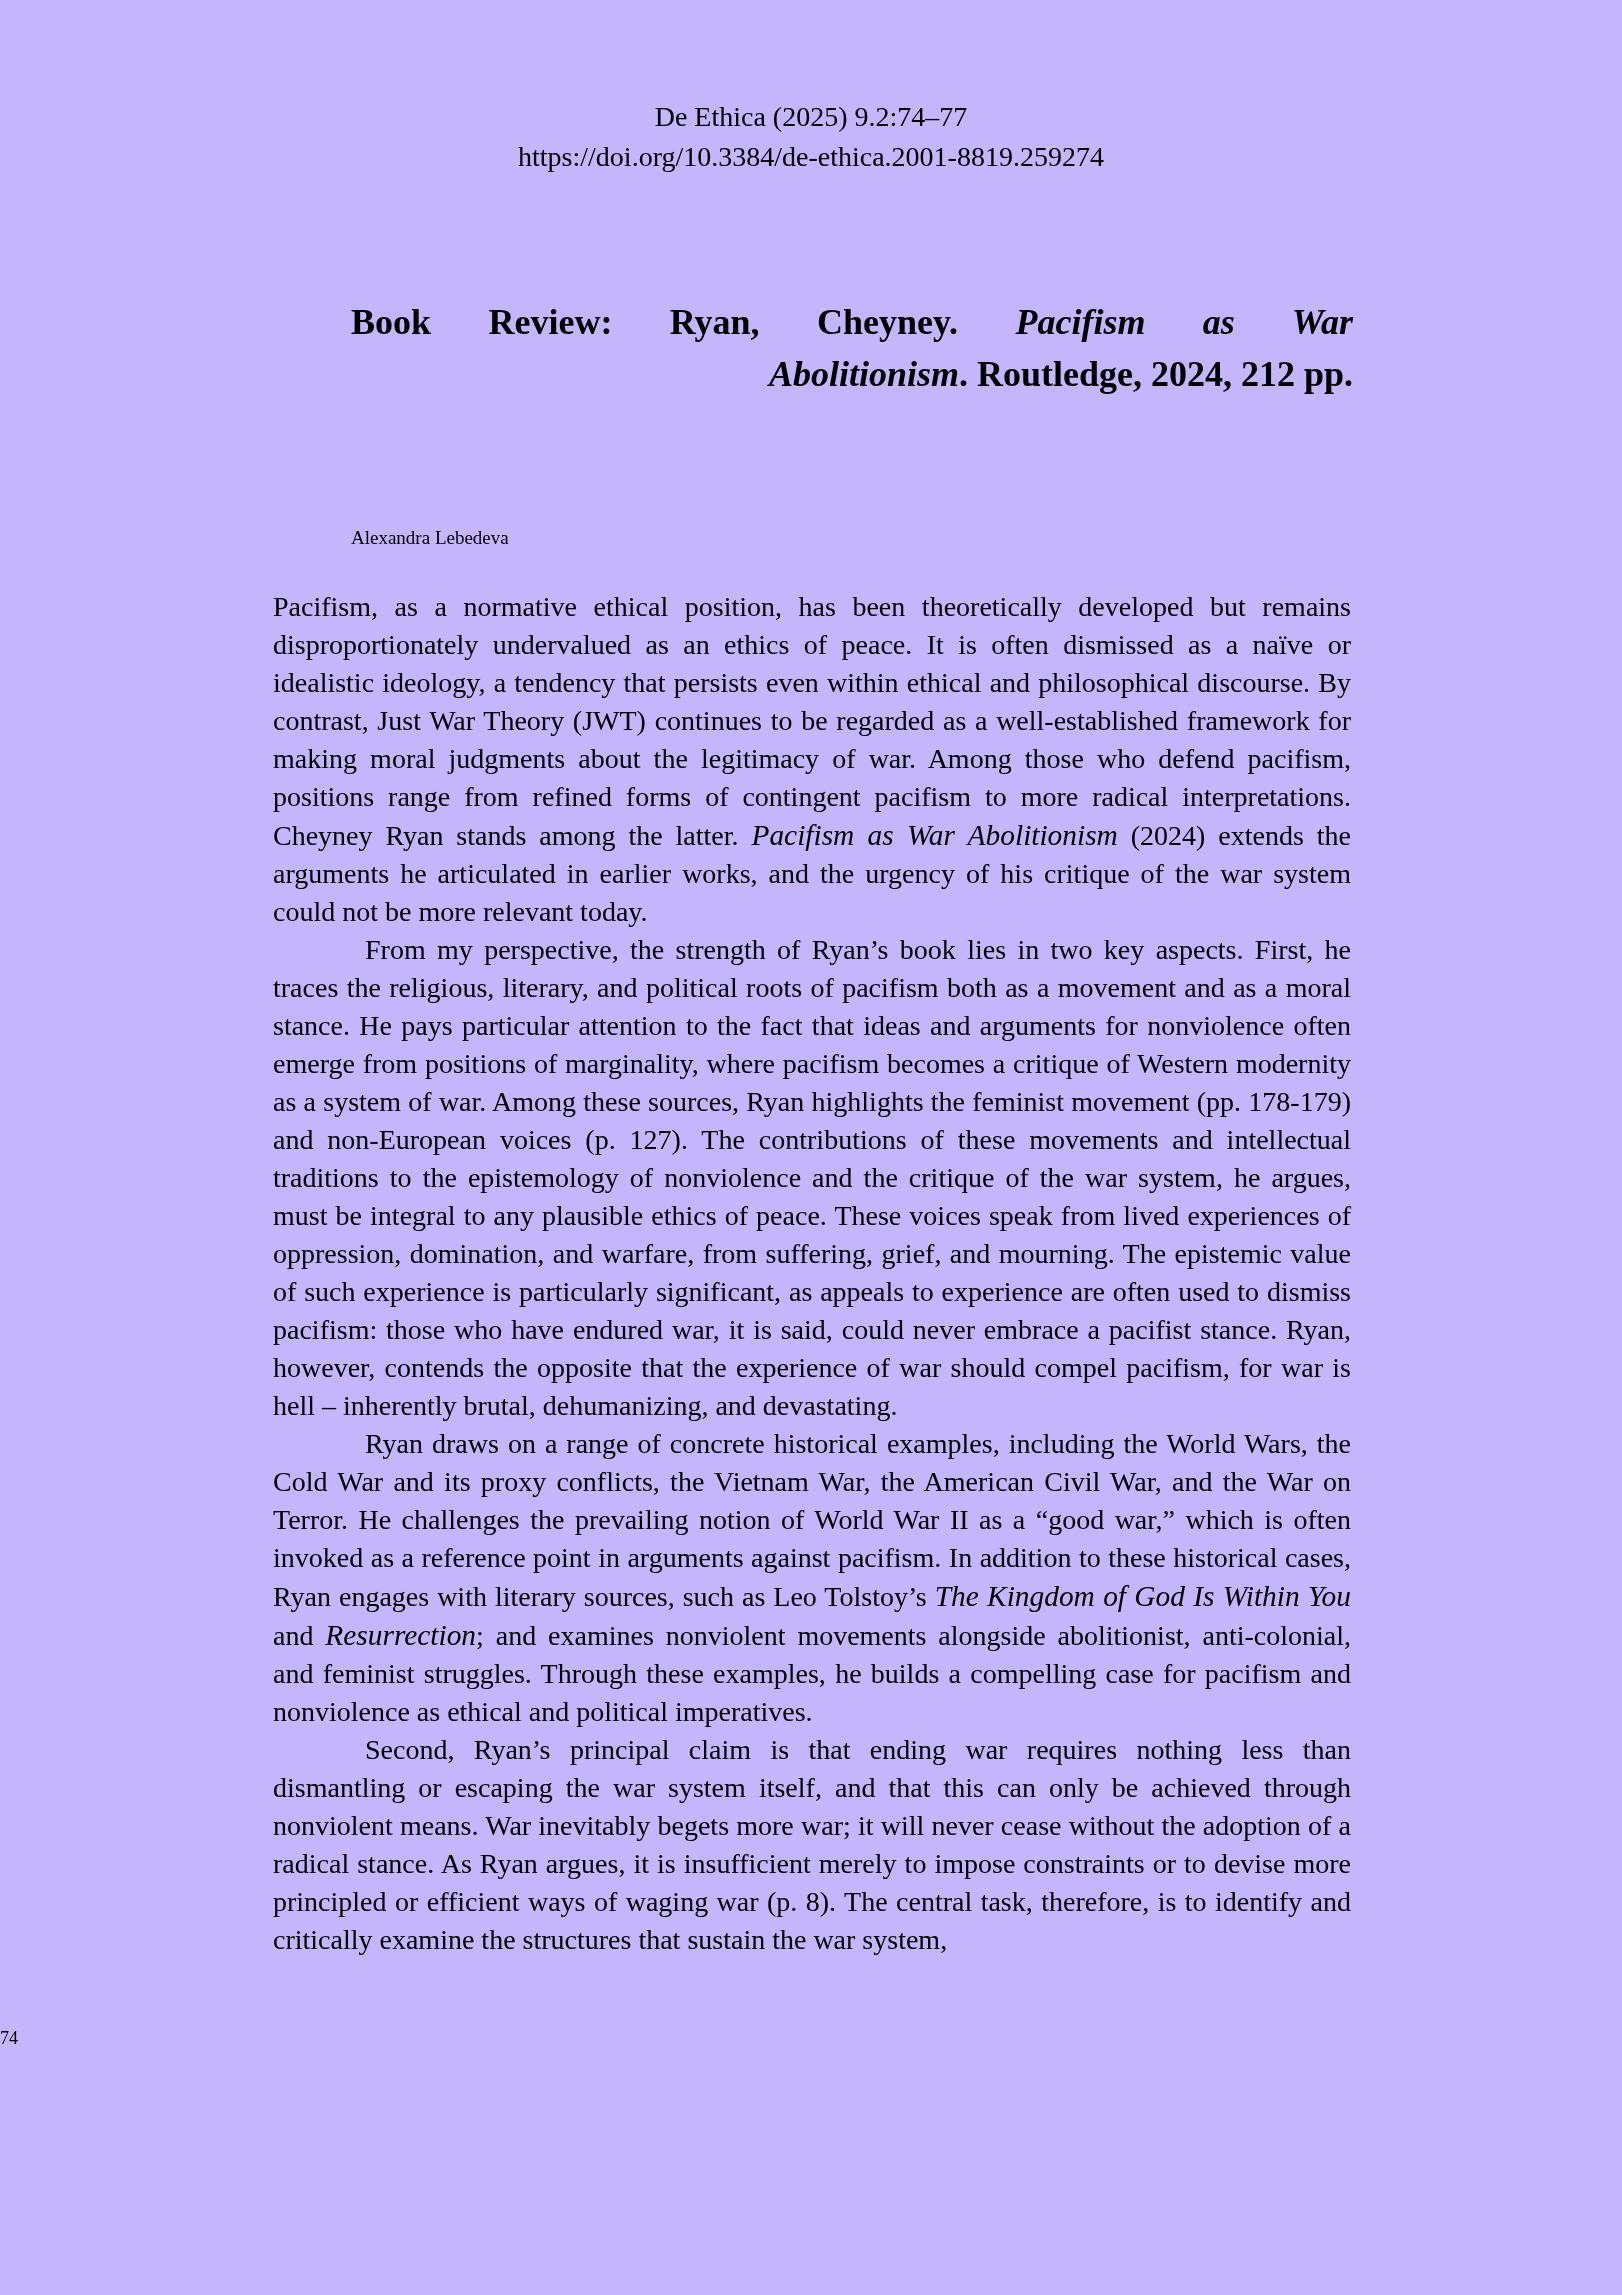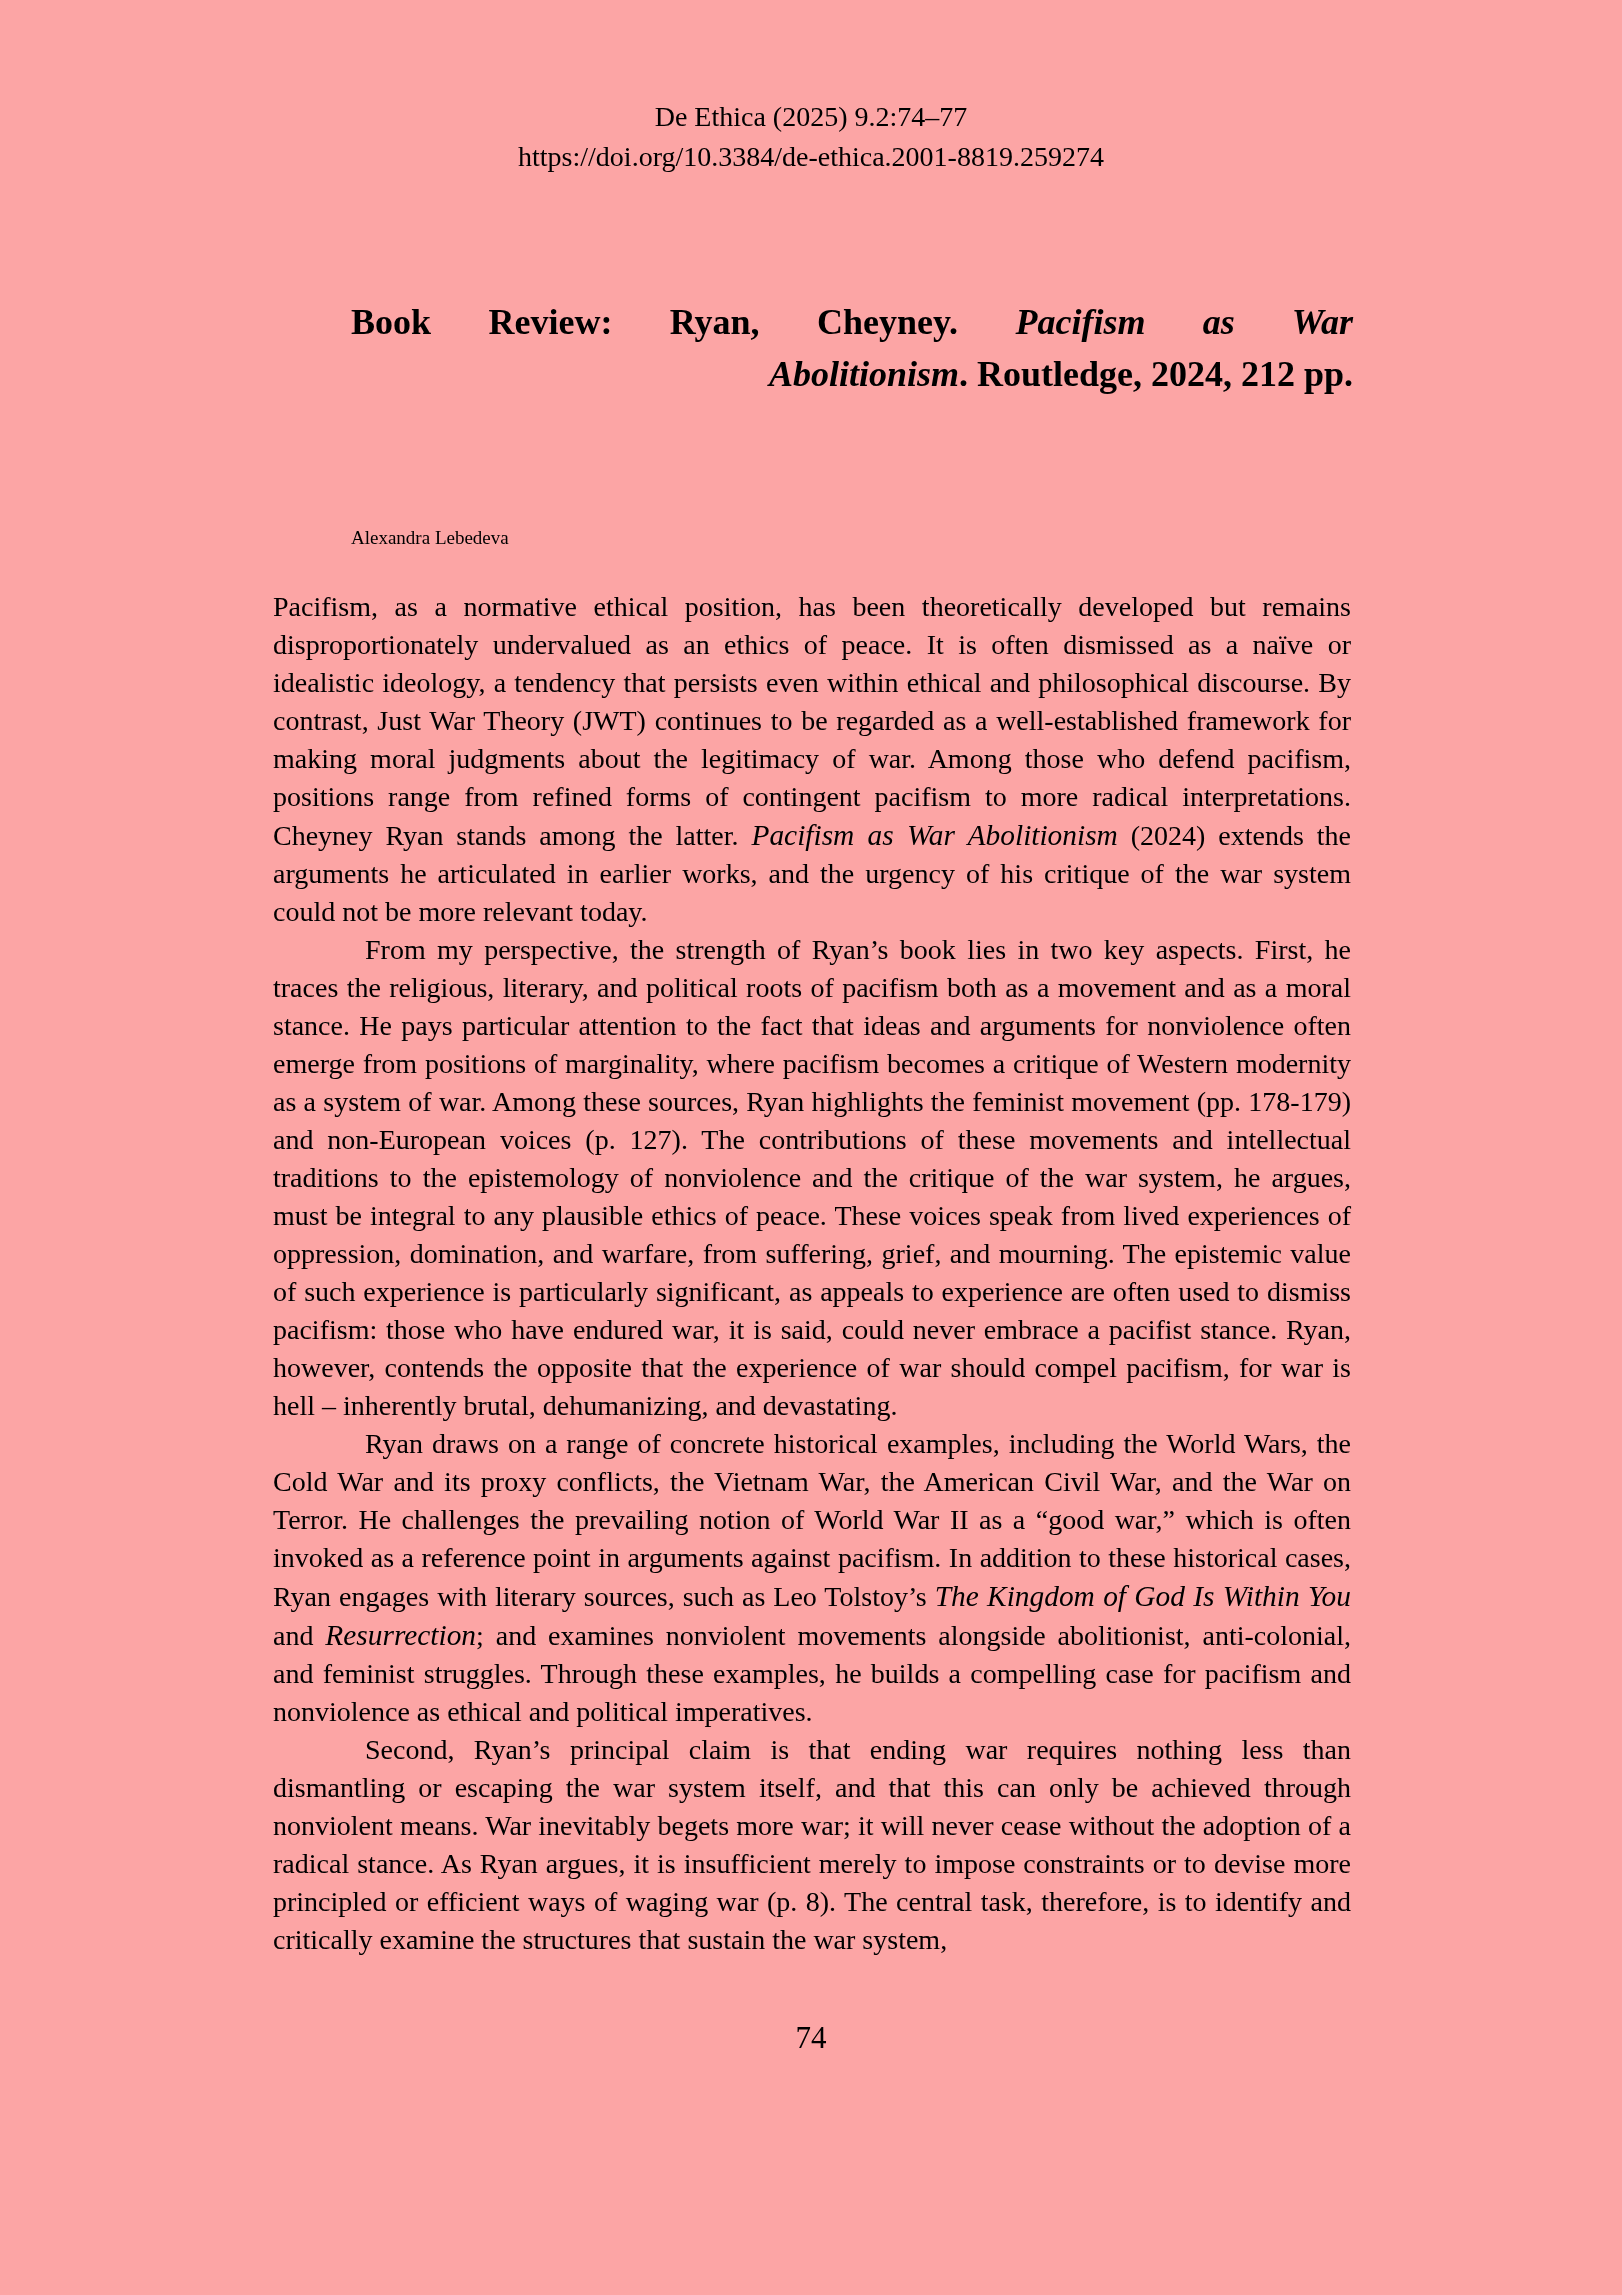--- a/index.html
+++ b/index.html
@@ -1,20 +1,20 @@
 <!DOCTYPE html>
 <html style="font-size:10.5px"><head>
 <meta charset="utf-8">
 <style>
   html, body { margin: 0; padding: 0; background: #ffffff; }
   .page {
     position: relative;
     width: 1622px;
     height: 2295px;
-    background: #fca5a5;
+    background: #c4b5fd;
     color: #000000;
     font-family: "Liberation Serif", "DejaVu Serif", serif;
     overflow: hidden;
   }
   .header {
     position: absolute;
     top: 97px; left: 0; right: 0;
     text-align: center;
     font-size: 28px;
     line-height: 40px;
@@ -43,22 +43,21 @@
     line-height: 38px;
     text-align: justify;
   }
   .body-text p { margin: 0; padding: 0; }
   .body-text p.indent { text-indent: 92px; }
   .it { font-style: italic; }
   .body-text .it { font-size: 1.05em; }
   .page-number {
     position: absolute;
     top: 2021px; left: 0; right: 0;
-    text-align: center;
-    font-size: 31px;
+    font-size: 18px;
     line-height: 34px;
   }
   .license {
     position: absolute;
     top: 2093px; left: 0; right: 0;
     text-align: center;
     font-size: 28px;
     line-height: 40px;
   }
 </style>

